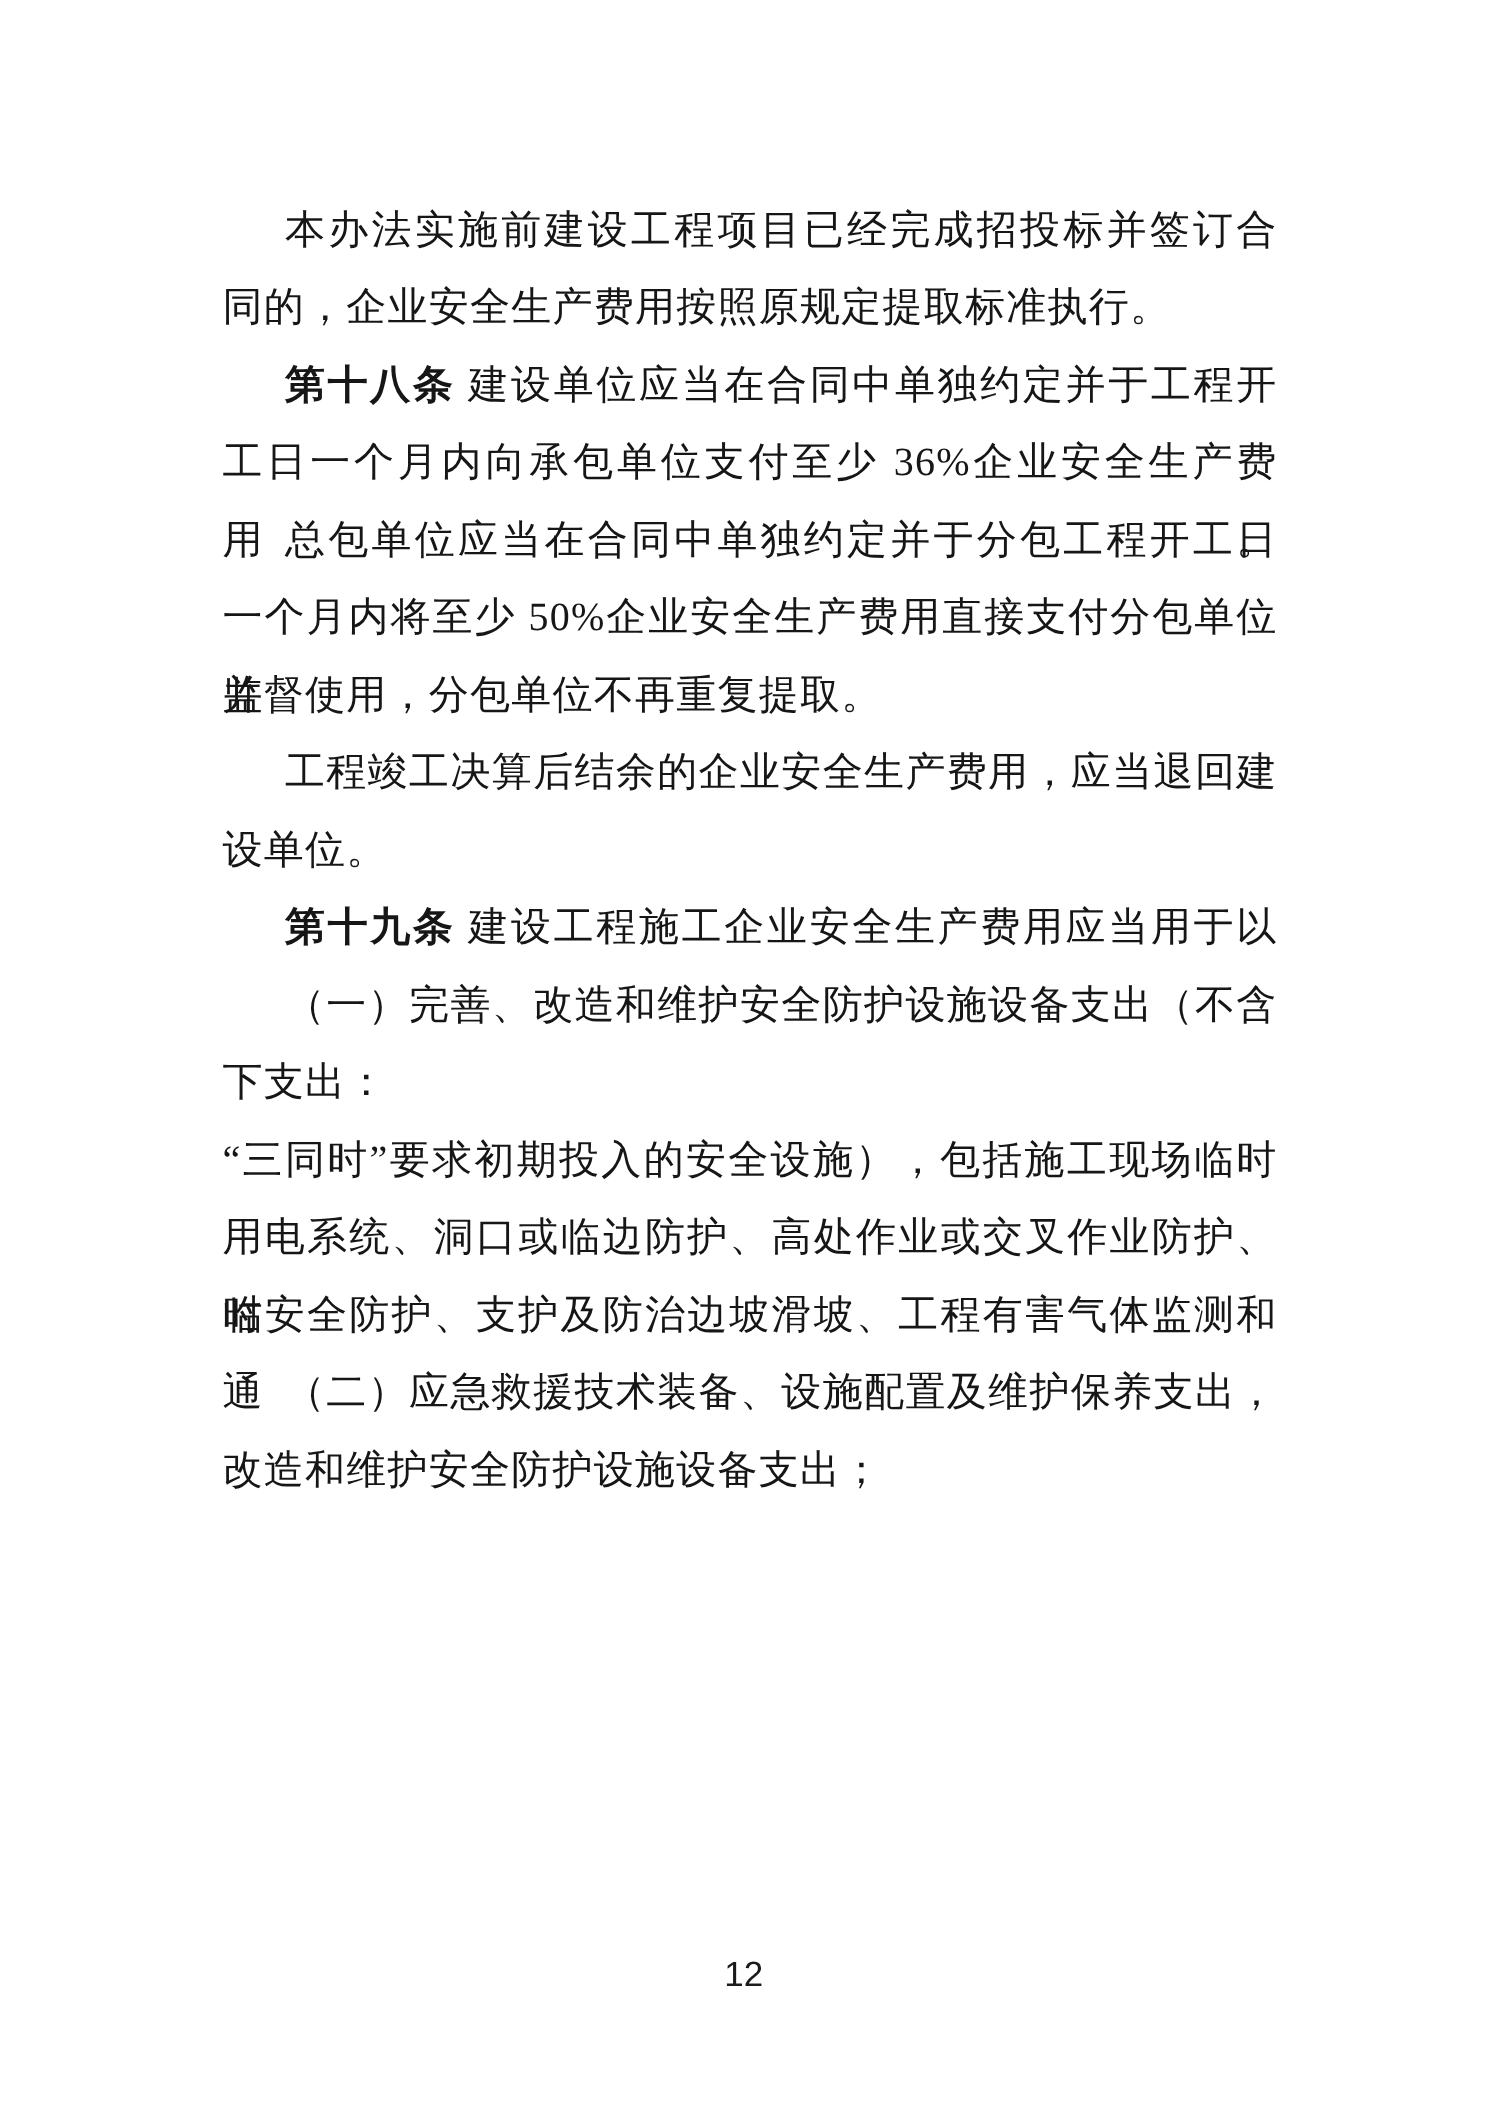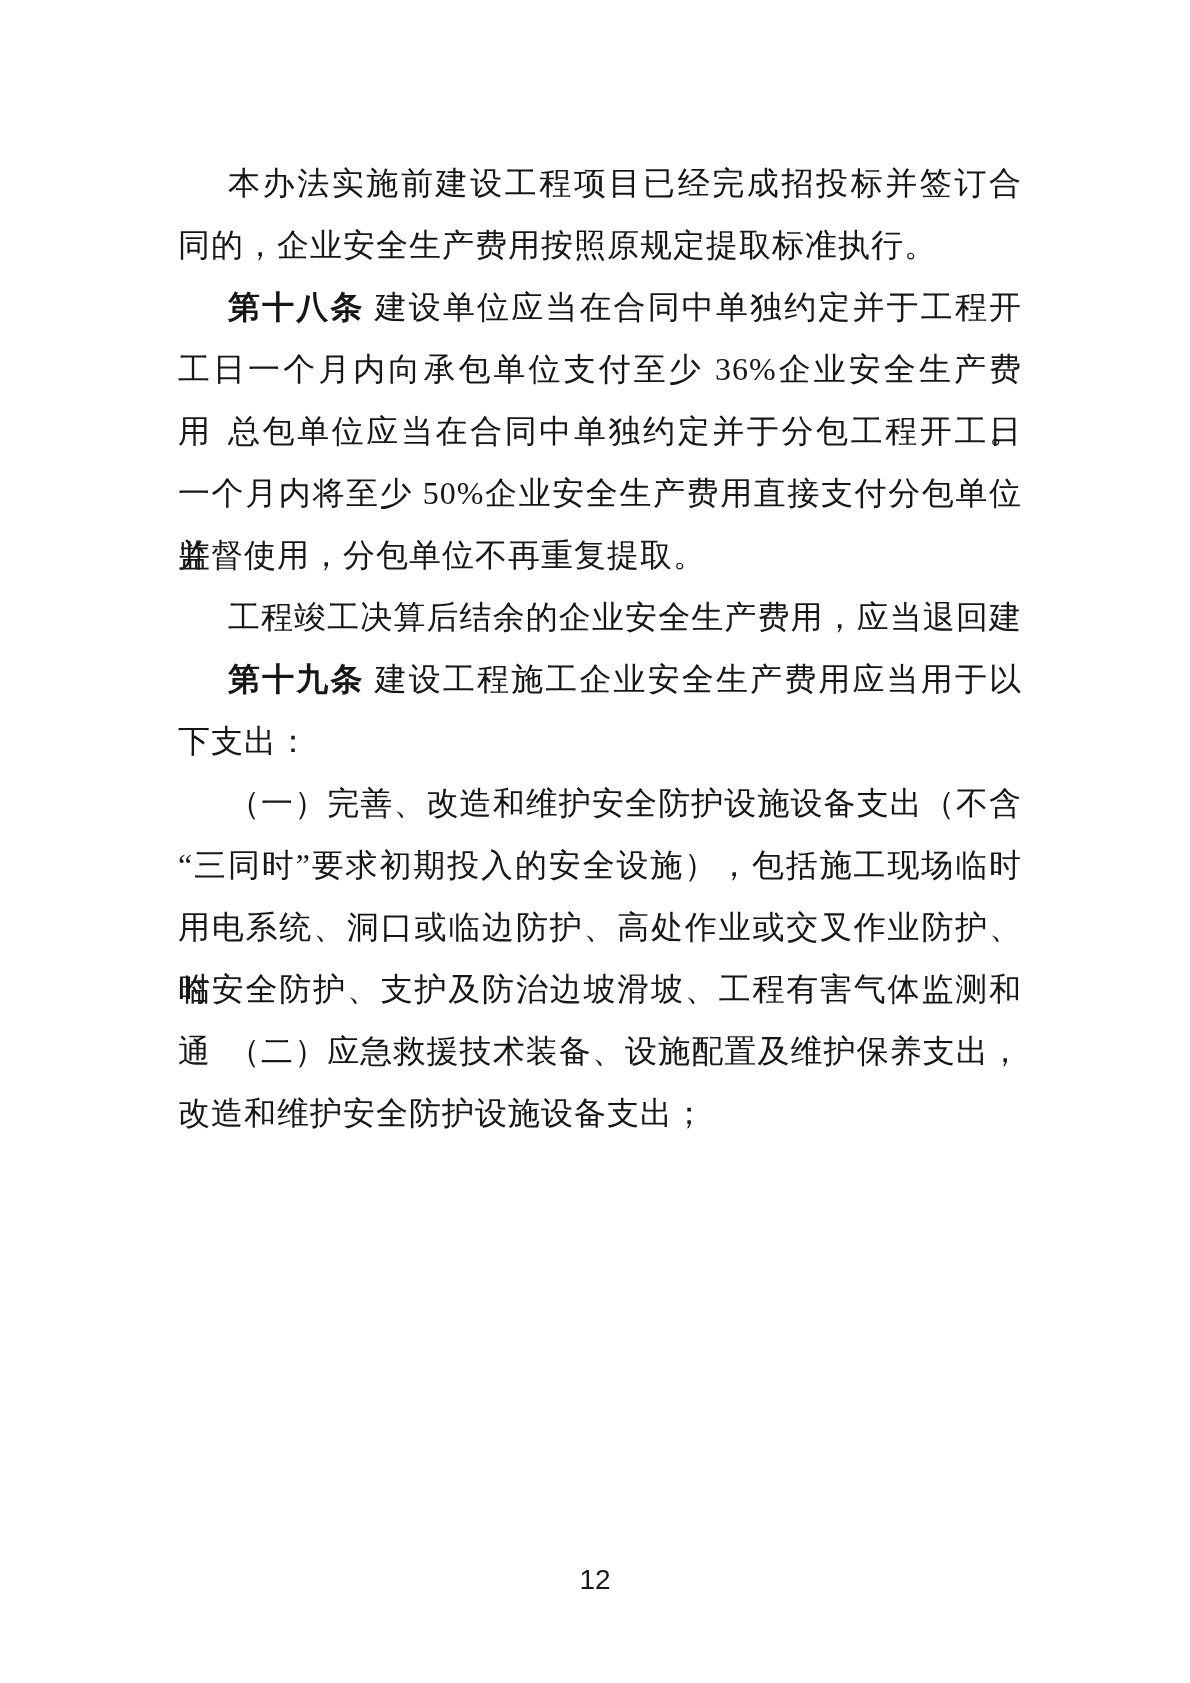--- a/index.html
+++ b/index.html
@@ -64,25 +64,26 @@
     <div class="line">同的，企业安全生产费用按照原规定提取标准执行。</div>
 
     <div class="line indent justify"><span class="term">第十八条</span><span> 建设单位应当在合同中单独约定并于工程开</span></div>
     <div class="line justify">工日一个月内向承包单位支付至少 36%企业安全生产费用。</div>
 
     <div class="line indent justify">总包单位应当在合同中单独约定并于分包工程开工日</div>
     <div class="line justify">一个月内将至少 50%企业安全生产费用直接支付分包单位并</div>
     <div class="line">监督使用，分包单位不再重复提取。</div>
 
     <div class="line indent justify">工程竣工决算后结余的企业安全生产费用，应当退回建</div>
+    <div class="line">设单位。</div>
 
     <div class="line indent justify"><span class="term">第十九条</span><span> 建设工程施工企业安全生产费用应当用于以</span></div>
+    <div class="line indent justify">（一）完善、改造和维护安全防护设施设备支出（不含</div>
+
     <div class="line">下支出：</div>
-
-    <div class="line indent justify">（一）完善、改造和维护安全防护设施设备支出（不含</div>
     <div class="line justify">“三同时”要求初期投入的安全设施），包括施工现场临时</div>
     <div class="line justify">用电系统、洞口或临边防护、高处作业或交叉作业防护、临</div>
     <div class="line justify">时安全防护、支护及防治边坡滑坡、工程有害气体监测和通</div>
 
     <div class="line indent justify">（二）应急救援技术装备、设施配置及维护保养支出，</div>
     <div class="line">改造和维护安全防护设施设备支出；</div>
 
   </div>
 
   <div class="page-number">12</div>

